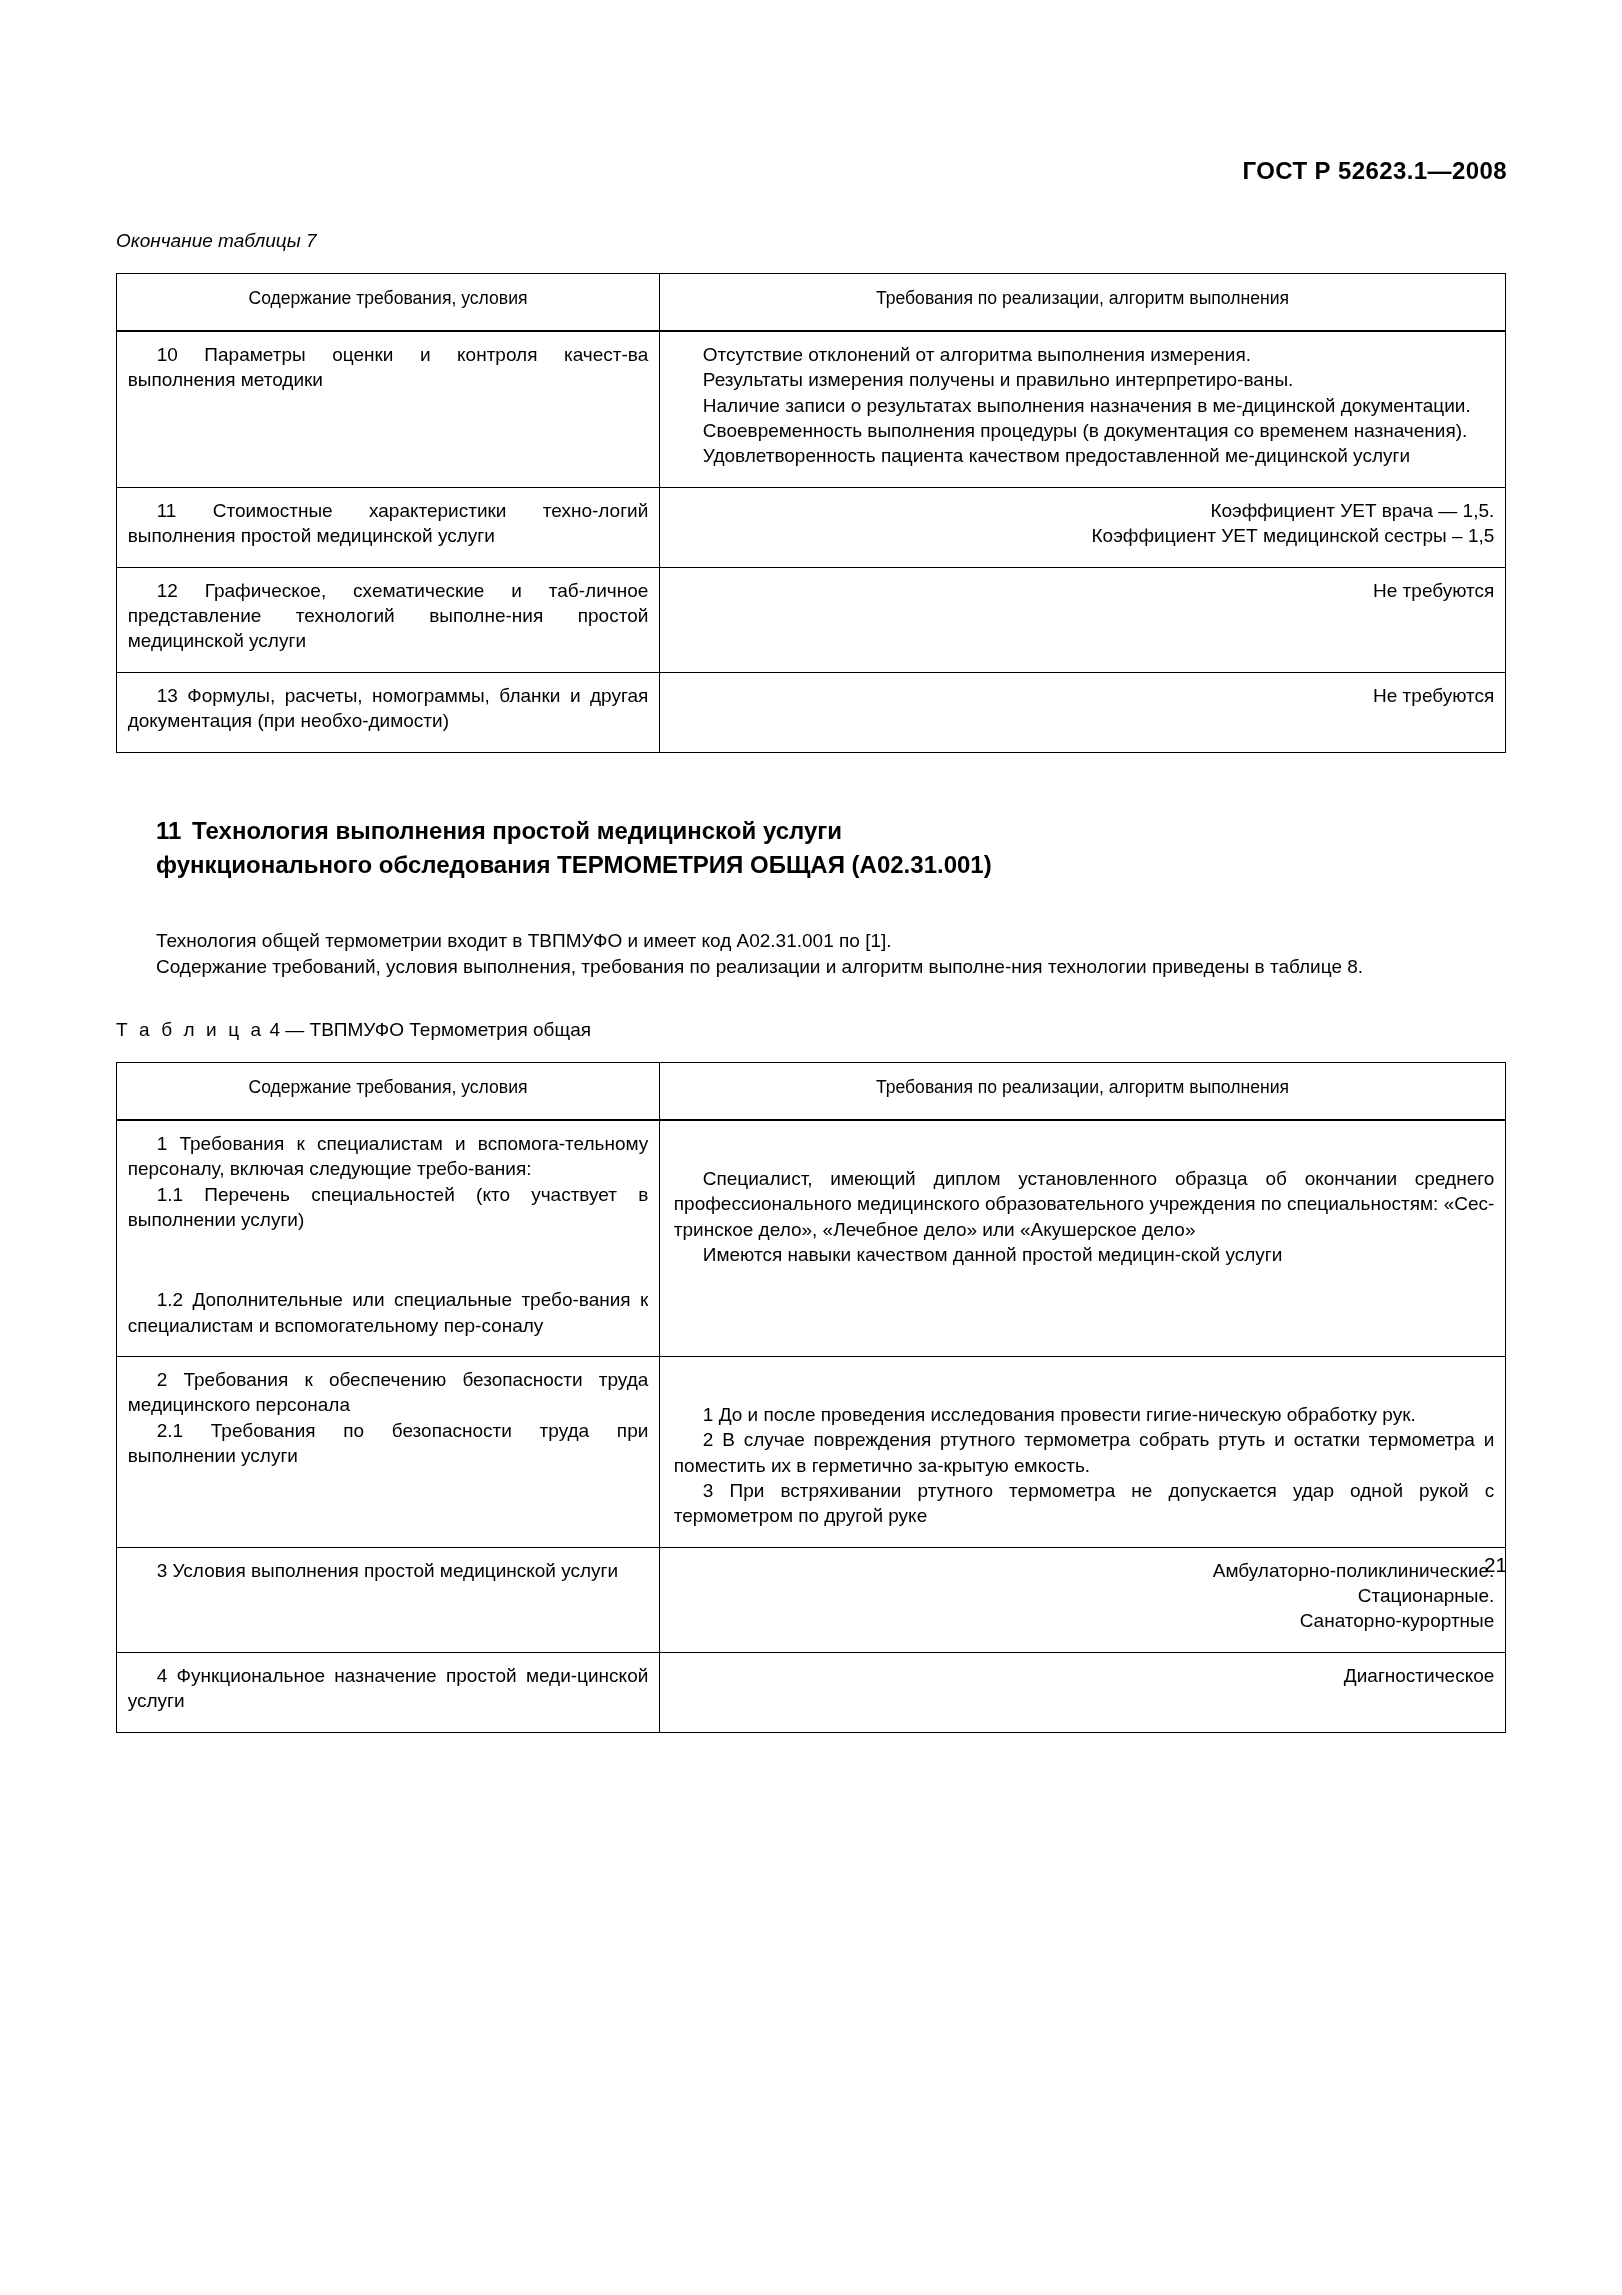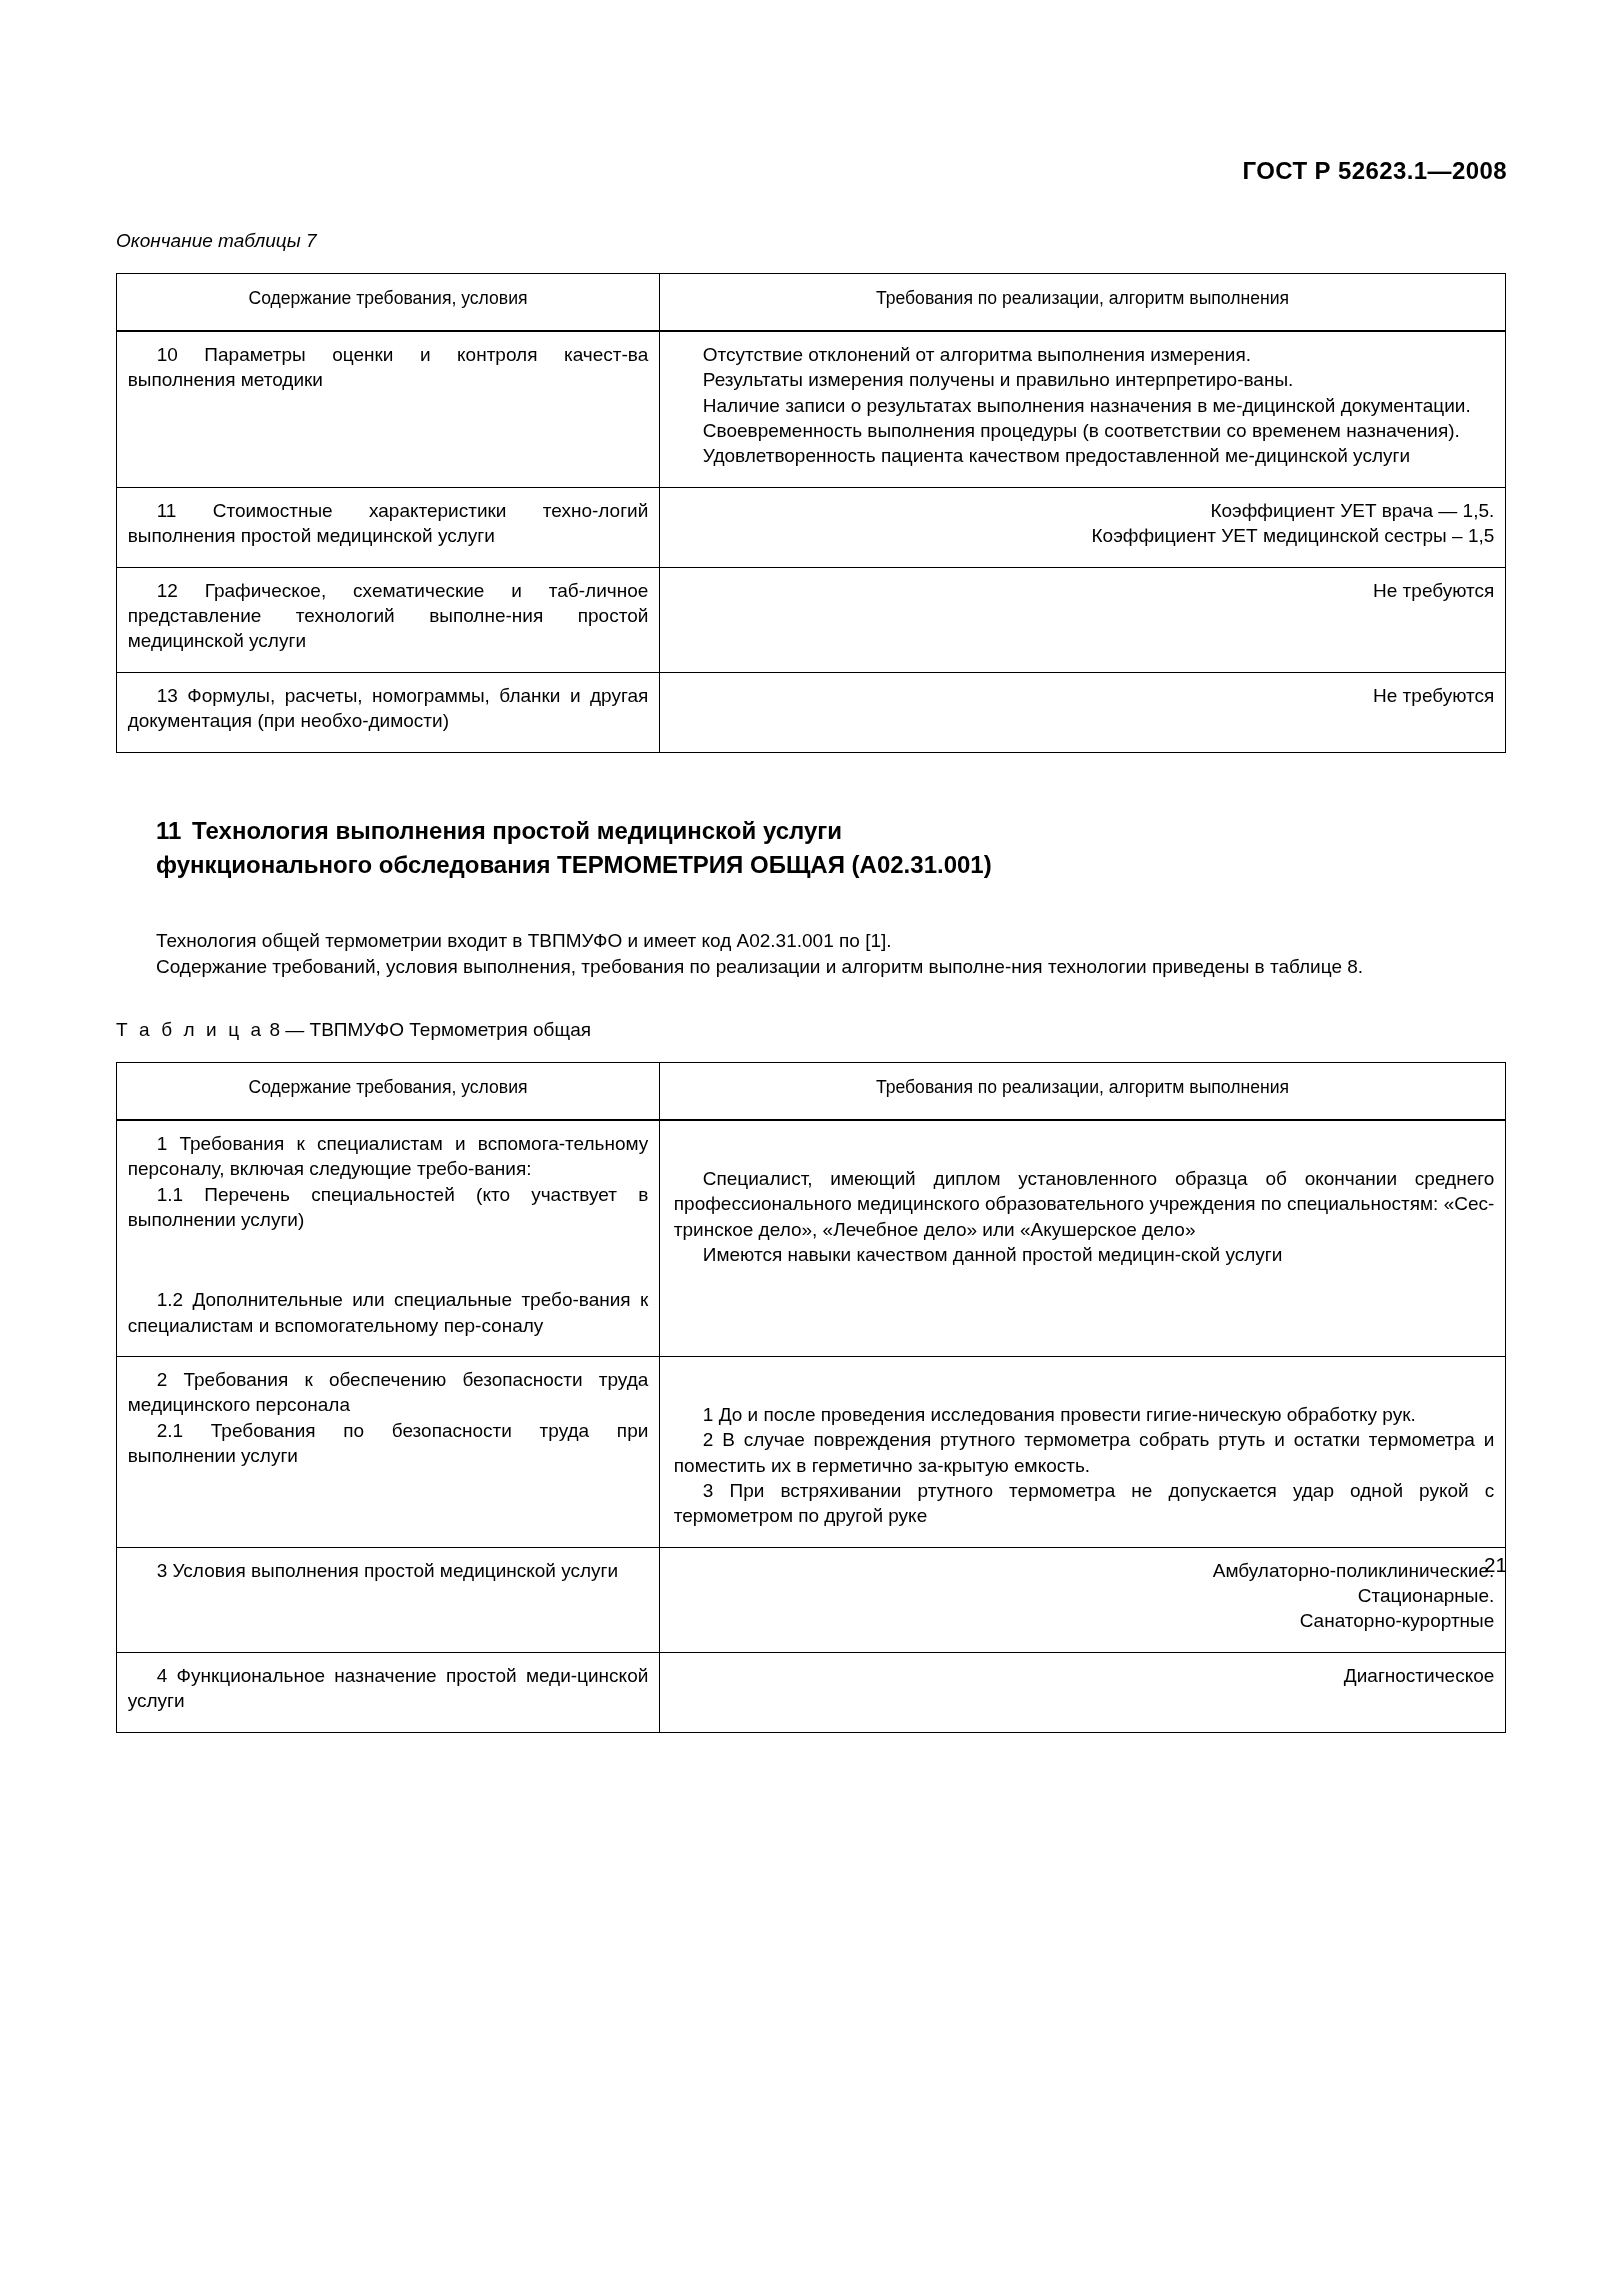--- a/index.html
+++ b/index.html
@@ -164,21 +164,21 @@
       <tbody>
 
         <tr>
           <td>
             <p class="p ind">10  Параметры оценки и контроля качест-ва выполнения методики</p>
           </td>
           <td class="right">
             <p class="p ind">Отсутствие отклонений от алгоритма выполнения измерения.</p>
             <p class="p ind">Результаты измерения получены и правильно интерпретиро-ваны.</p>
             <p class="p ind">Наличие записи о результатах выполнения назначения в ме-дицинской документации.</p>
-            <p class="p ind">Своевременность выполнения процедуры (в соответствии со временем назначения).</p>
+            <p class="p ind">Своевременность выполнения процедуры (в документация со временем назначения).</p>
             <p class="p ind">Удовлетворенность пациента качеством предоставленной ме-дицинской услуги</p>
           </td>
         </tr>
 
         <tr>
           <td>
             <p class="p ind">11  Стоимостные характеристики техно-логий выполнения простой медицинской услуги</p>
           </td>
           <td class="right">
             <p class="p left">Коэффициент УЕТ врача — 1,5.</p>
@@ -219,21 +219,21 @@
 
     <div class="block-gap-2"></div>
 
     <p class="body-par ind">Технология общей термометрии входит в ТВПМУФО и имеет код А02.31.001 по [1].</p>
     <p class="body-par ind">Содержание требований, условия выполнения, требования по реализации и алгоритм выполне-ния технологии приведены в таблице 8.</p>
 
     <div class="block-gap-3"></div>
 
     <p class="table-caption upright">
       <span class="spaced">Т а б л и ц а</span>
-      <span>8 — ТВПМУФО Термометрия общая</span>
+      <span>4 — ТВПМУФО Термометрия общая</span>
     </p>
 
     <table class="gost">
       <colgroup>
           <col class="c1">
           <col class="c2">
         </colgroup>
       <thead>
         <tr>
           <th>Содержание требования, условия</th>

